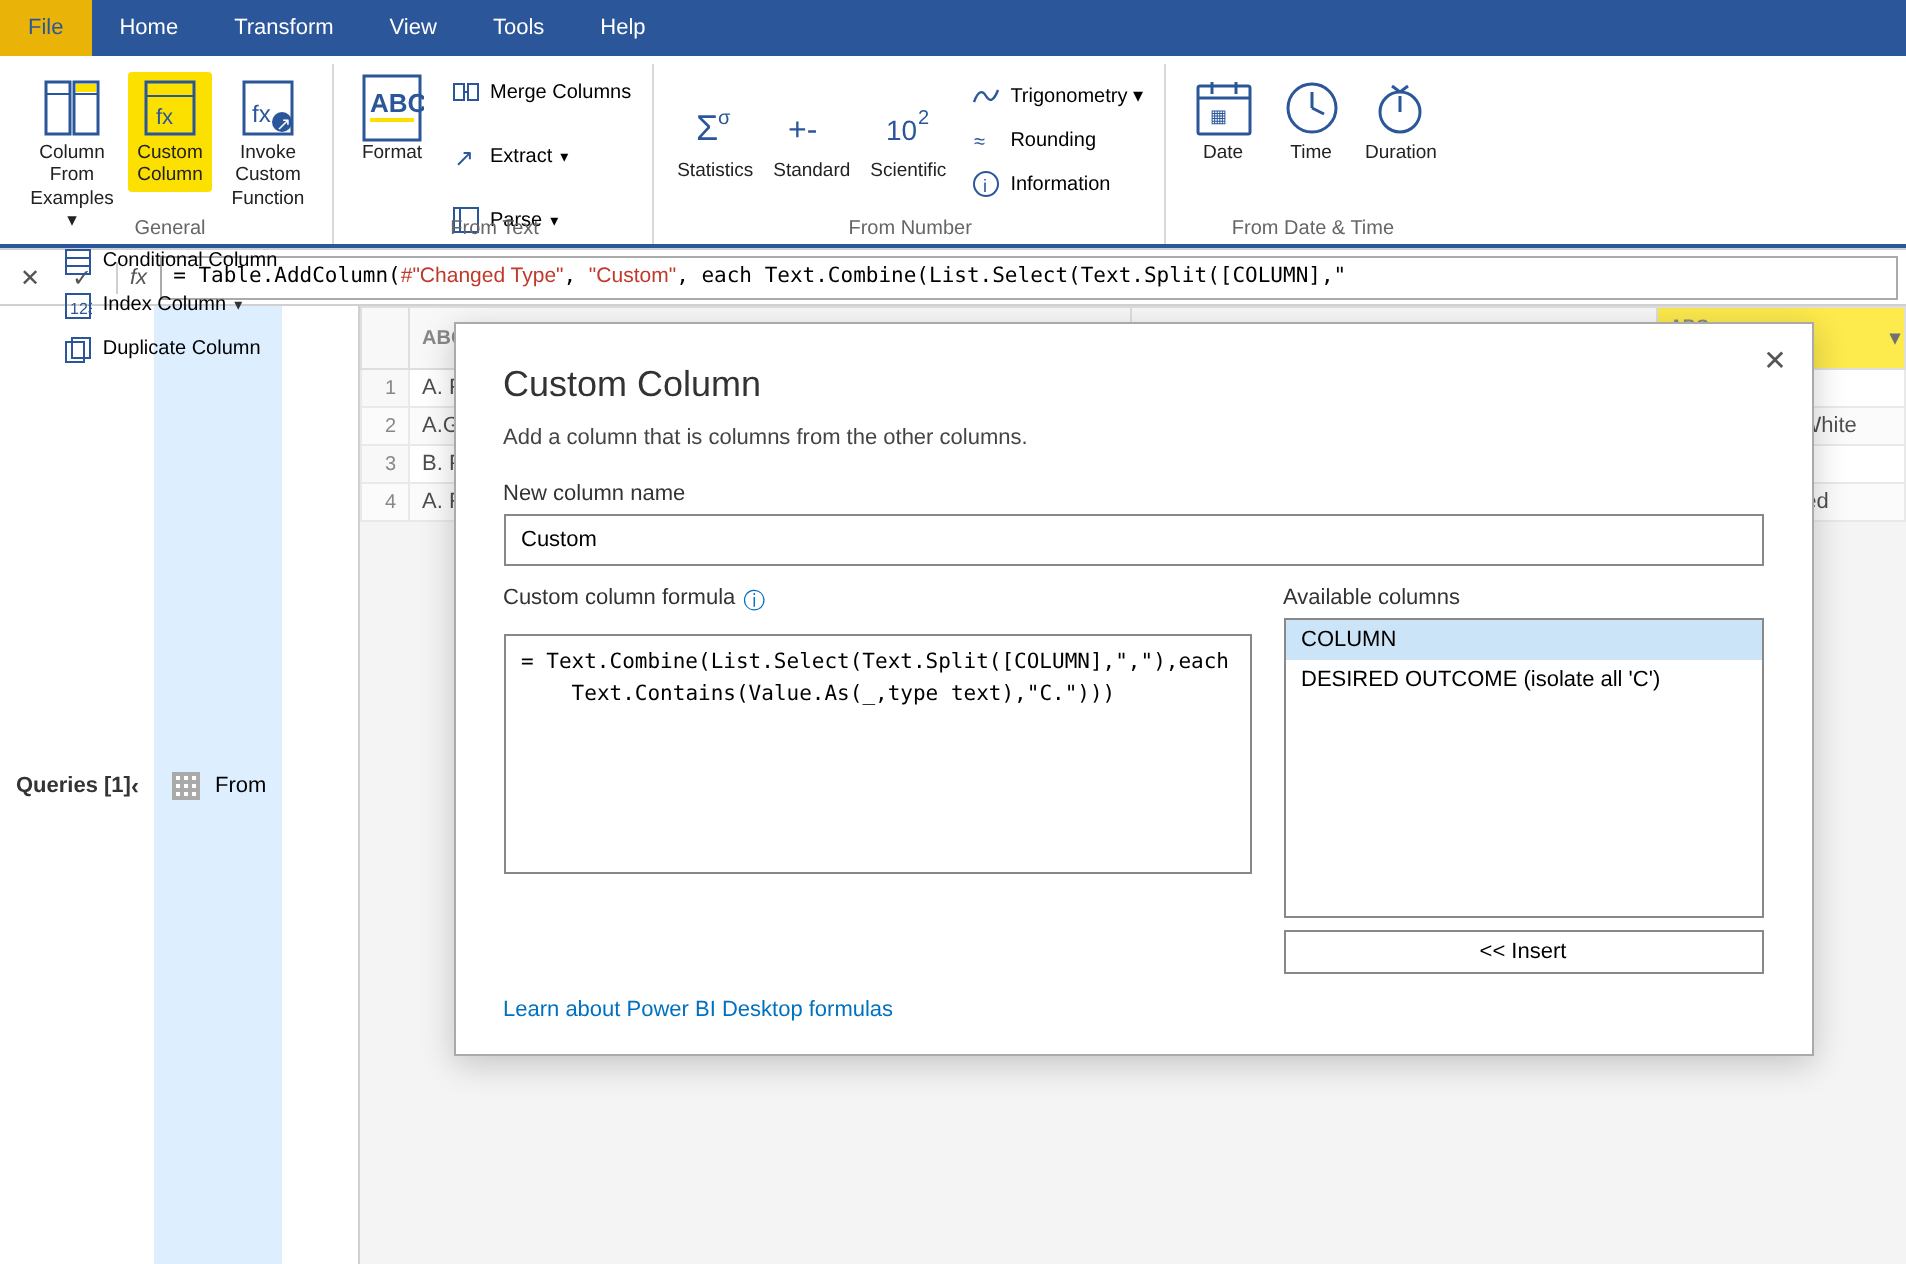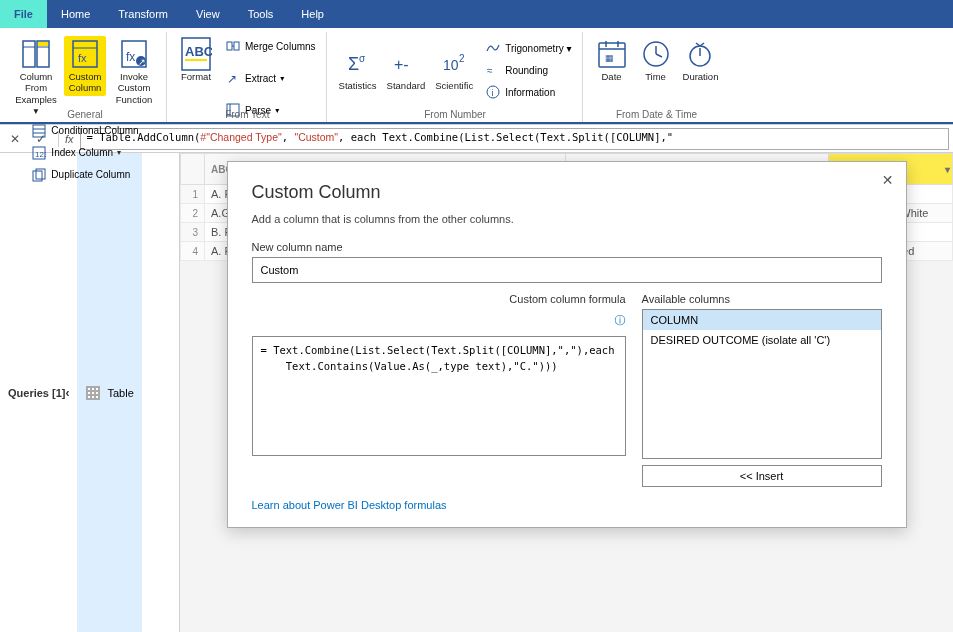--- a/index.html
+++ b/index.html
@@ -2,21 +2,21 @@
 <html><head>
   <meta charset="utf-8">
   <style>
     * { box-sizing: border-box; margin: 0; padding: 0; font-family: 'Segoe UI', Arial, sans-serif; }
     body { width: 953px; height: 632px; overflow: hidden; background: #f0f0f0; font-size: 11px; }
 
     
     .ribbon { background: #fff; border-bottom: 1px solid #d0d0d0; }
     .ribbon-tabs { display: flex; background: #2b579a; height: 28px; }
     .ribbon-tab { padding: 0 14px; color: #fff; font-size: 11px; display: flex; align-items: center; cursor: pointer; }
-    .ribbon-tab.active { background: #5eead4; color: #2b579a; font-weight: 700; }
+    .ribbon-tab.active { background: #eab308; color: #2b579a; font-weight: 400; }
 
     .ribbon-content { display: flex; height: 96px; background: #fff; border-bottom: 2px solid #2b579a; padding: 4px 4px 0 4px; gap: 2px; }
     .ribbon-group { display: flex; flex-direction: column; align-items: center; border-right: 1px solid #d8d8d8; padding: 2px 6px 0 6px; position: relative; min-width: fit-content; }
     .ribbon-group-label { font-size: 10px; color: #666; position: absolute; bottom: 2px; left: 0; right: 0; text-align: center; }
     .ribbon-group-items { display: flex; flex-direction: row; align-items: flex-start; gap: 2px; flex: 1; padding-top: 2px; }
     .ribbon-btn { display: flex; flex-direction: column; align-items: center; cursor: pointer; padding: 2px 4px; border-radius: 2px; min-width: 42px; max-width: 52px; }
     .ribbon-btn.active { background: #fce100; }
     .ribbon-btn-icon { width: 32px; height: 32px; display: flex; align-items: center; justify-content: center; font-size: 20px; }
     .ribbon-btn-label { font-size: 9.5px; text-align: center; color: #222; line-height: 1.2; margin-top: 1px; }
     .ribbon-small-btn { display: flex; align-items: center; gap: 4px; cursor: pointer; padding: 2px 4px; border-radius: 2px; font-size: 10px; white-space: nowrap; }
@@ -336,21 +336,21 @@
             <div class="table-icon-cell"></div>
             <div class="table-icon-cell"></div>
           <div class="table-icon-cell"></div>
             <div class="table-icon-cell"></div>
             <div class="table-icon-cell"></div>
           <div class="table-icon-cell"></div>
             <div class="table-icon-cell"></div>
             <div class="table-icon-cell"></div>
         </div>
       </div>
-      <span>Table</span>
+      <span>From</span>
     </div>
   </div>
 
   <div class="main-area">
     <div style="overflow:auto;">
       <table class="data-table">
         <thead>
           <tr>
             <th style="width:24px;"></th>
             <th>
@@ -402,21 +402,21 @@
     <div class="dialog-overlay">
       <div class="dialog">
         <button class="dialog-close">✕</button>
         <div class="dialog-body">
           <div class="dialog-title">Custom Column</div>
           <div class="dialog-subtitle">Add a column that is columns from the other columns.</div>
           <div class="field-label">New column name</div>
           <input type="text" class="field-input" style="margin-bottom: 10px;" value="Custom">
           <div class="dialog-row">
             <div class="dialog-left">
-              <div style="display:flex;align-items:flex-end;gap:4px;margin-bottom:4px;flex-direction:column;">
+              <div style="display:flex;align-items:flex-start;gap:4px;margin-bottom:4px;">
                 <span class="field-label">Custom column formula</span>
                 <span style="cursor:pointer;color:#0070c0;font-size:11px;">ⓘ</span>
               </div>
               <textarea class="formula-editor" style="">= Text.Combine(List.Select(Text.Split([COLUMN],","),each
     Text.Contains(Value.As(_,type text),"C.")))</textarea>
             </div>
             <div class="dialog-right">
               <div class="available-cols-label">Available columns</div>
               <div class="available-cols-list">
                 <div class="available-col-item selected">COLUMN</div>

